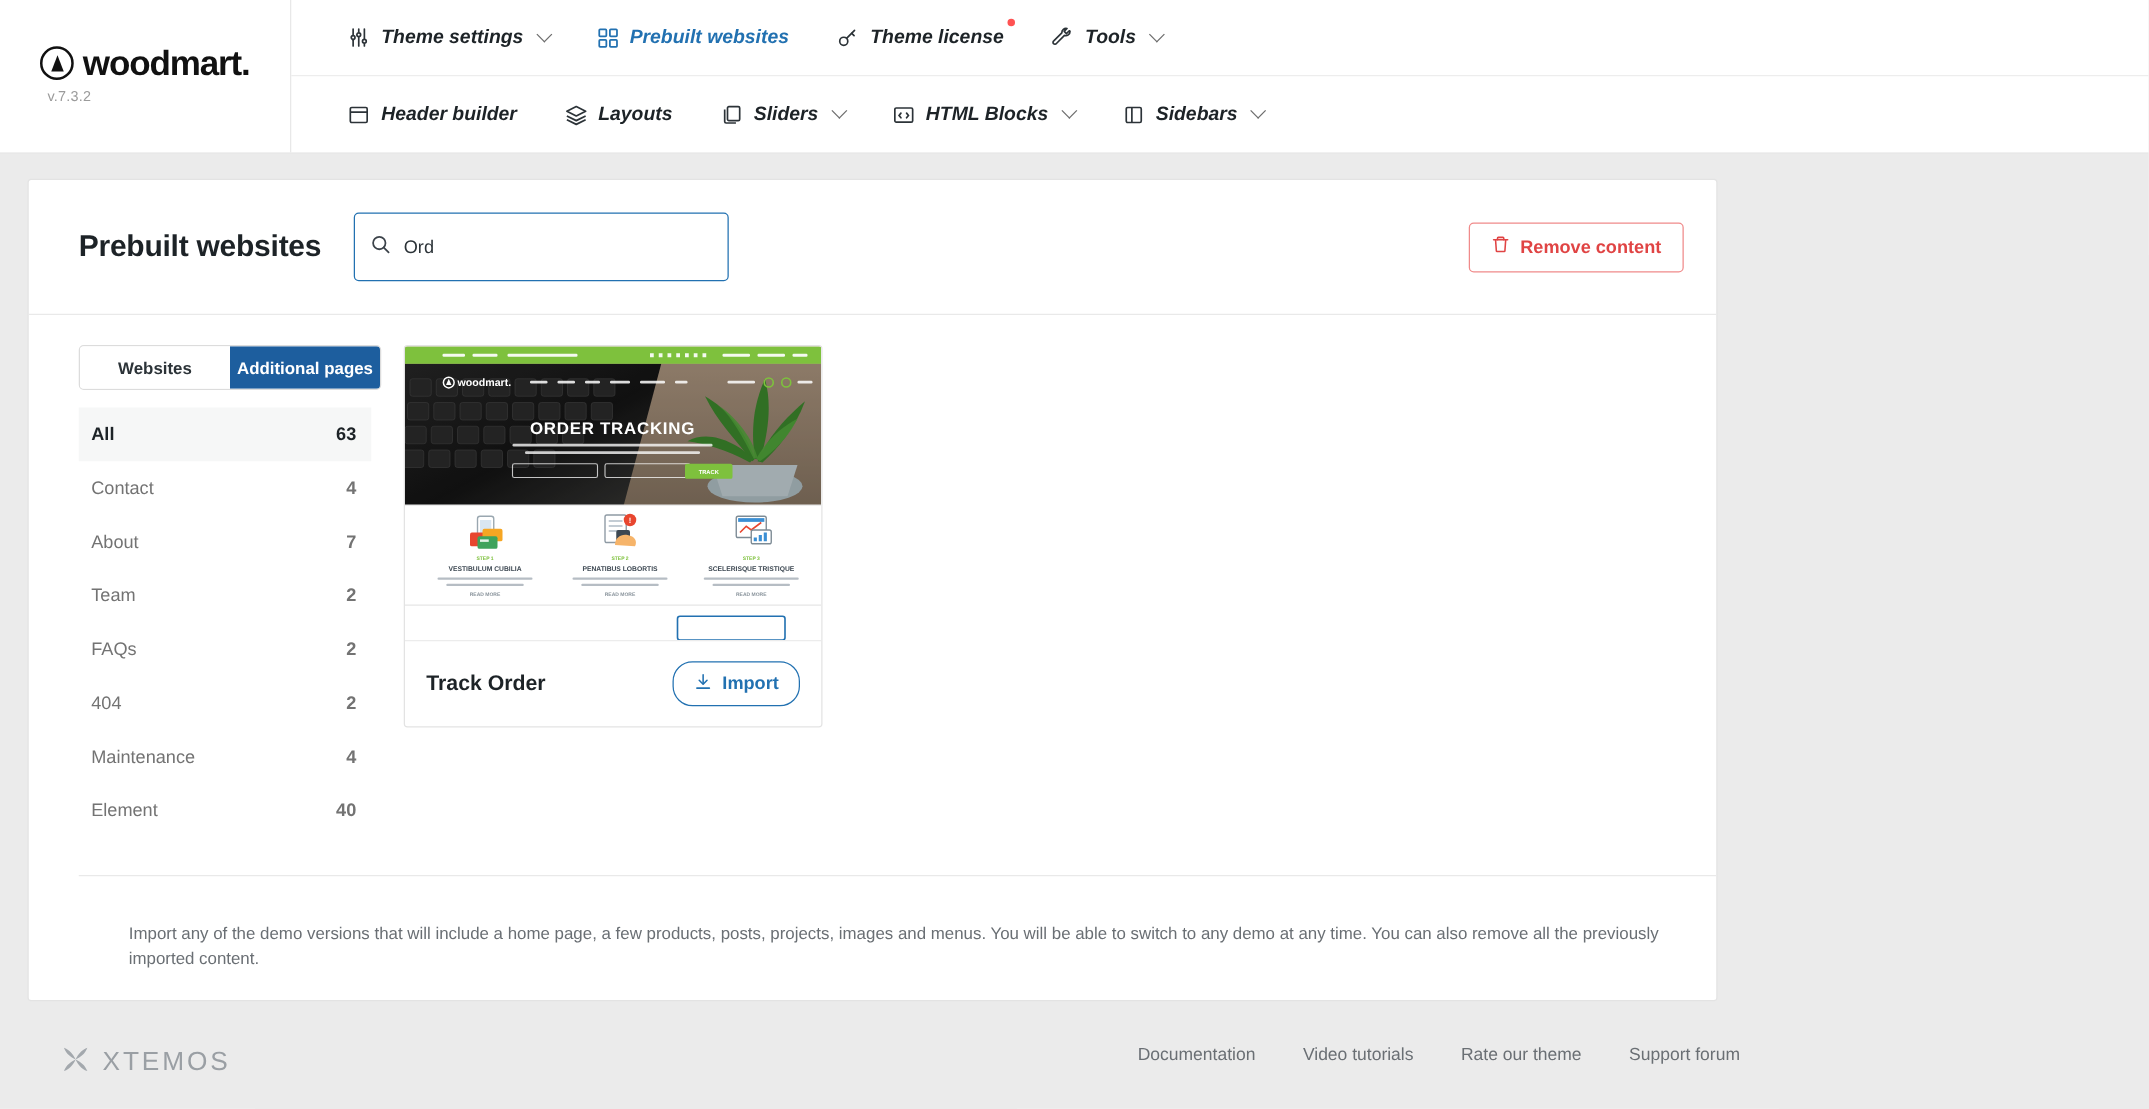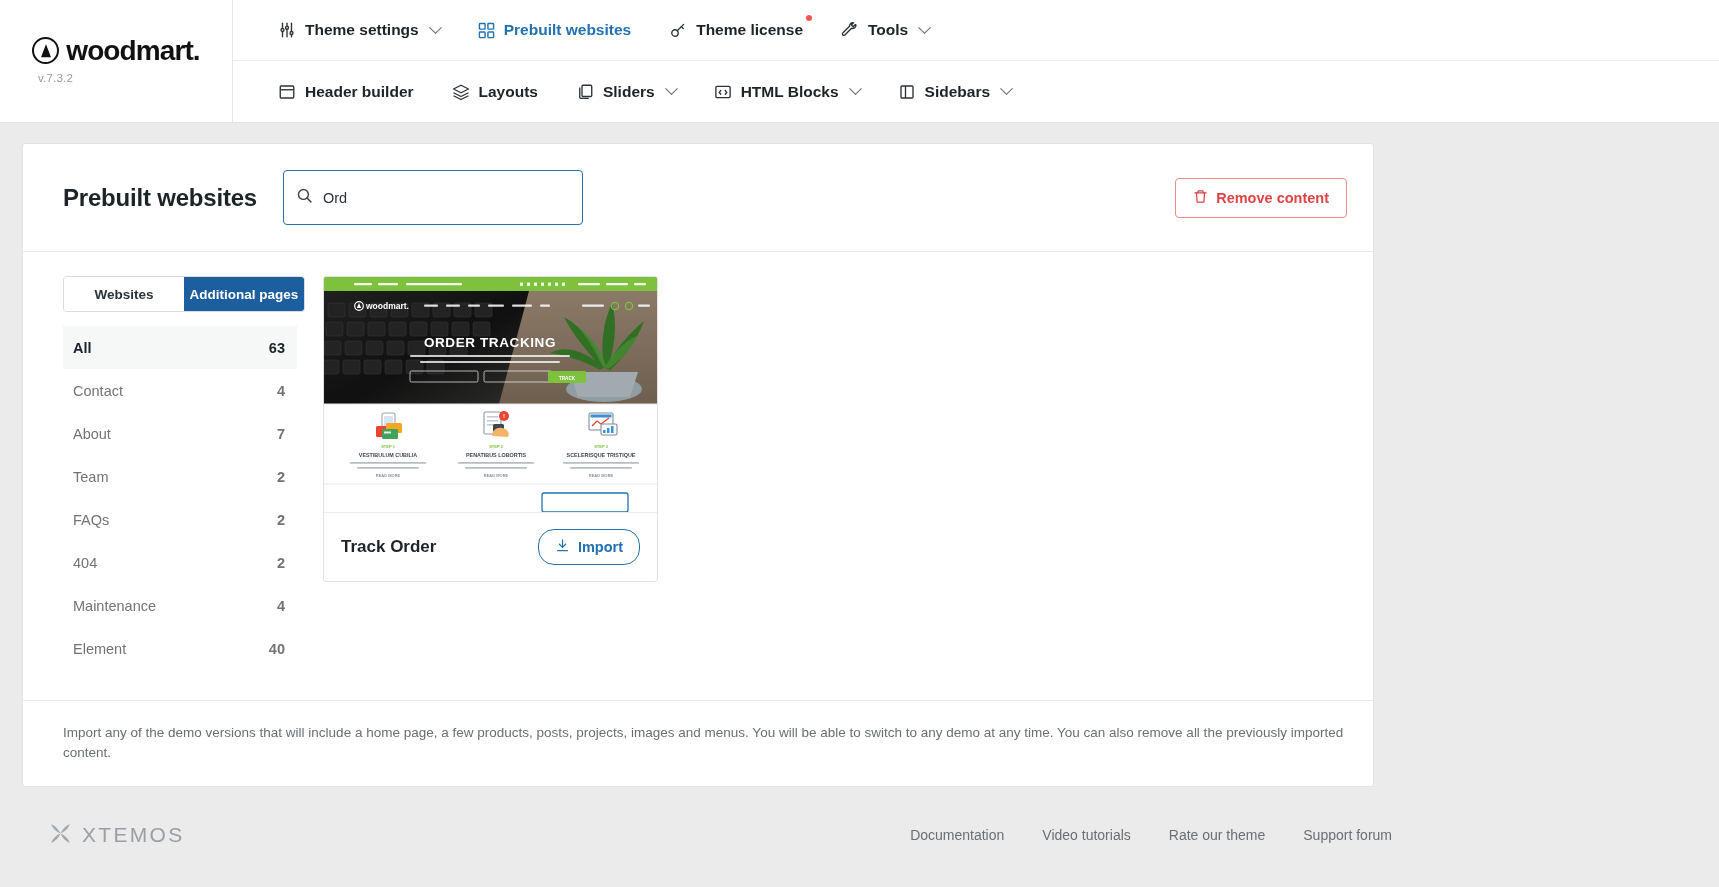--- a/index.html
+++ b/index.html
@@ -79,20 +79,21 @@
     align-items: center;
     gap: 9px;
     padding: 0 19px;
     height: 100%;
     font-size: 15.5px;
     font-weight: 700;
     color: #1d2327;
     cursor: pointer;
     position: relative;
     white-space: nowrap;
+    font-style: italic;
   }
   .nav-item.active { color: #2271b1; }
   .nav-item svg { display: block; }
   .chev {
     width: 9px; height: 9px;
     border-right: 1.6px solid #6c6c6c;
     border-bottom: 1.6px solid #6c6c6c;
     transform: rotate(45deg) translate(-2px,-2px);
     margin-left: 3px;
     flex: 0 0 auto;
@@ -238,32 +239,33 @@
     height: 36px;
     padding: 0 16px;
     font-size: 14.5px;
     font-weight: 700;
     font-family: "Liberation Sans", sans-serif;
     cursor: pointer;
   }
 
   .panel-note {
     border-top: 1px solid #e9e9e9;
-    padding: 22px 26px 22px 40px;
+    padding: 36px 26px 22px 40px;
     font-size: 13.5px;
     color: #6a6f74;
     line-height: 1.5;
+    margin-left: 40px;
   }
 
   
   .footer {
     max-width: 1352px;
     margin: 26px 22px 0 22px;
     display: flex;
-    align-items: center;
+    align-items: flex-start;
     padding: 8px 4px 0 4px;
   }
   .xt-logo { display: flex; align-items: center; gap: 9px; }
   .xt-name {
     font-size: 21px;
     color: #9a9fa4;
     letter-spacing: 2.3px;
     font-weight: 400;
   }
   .footer-links { margin-left: auto; display: flex; gap: 38px; }

